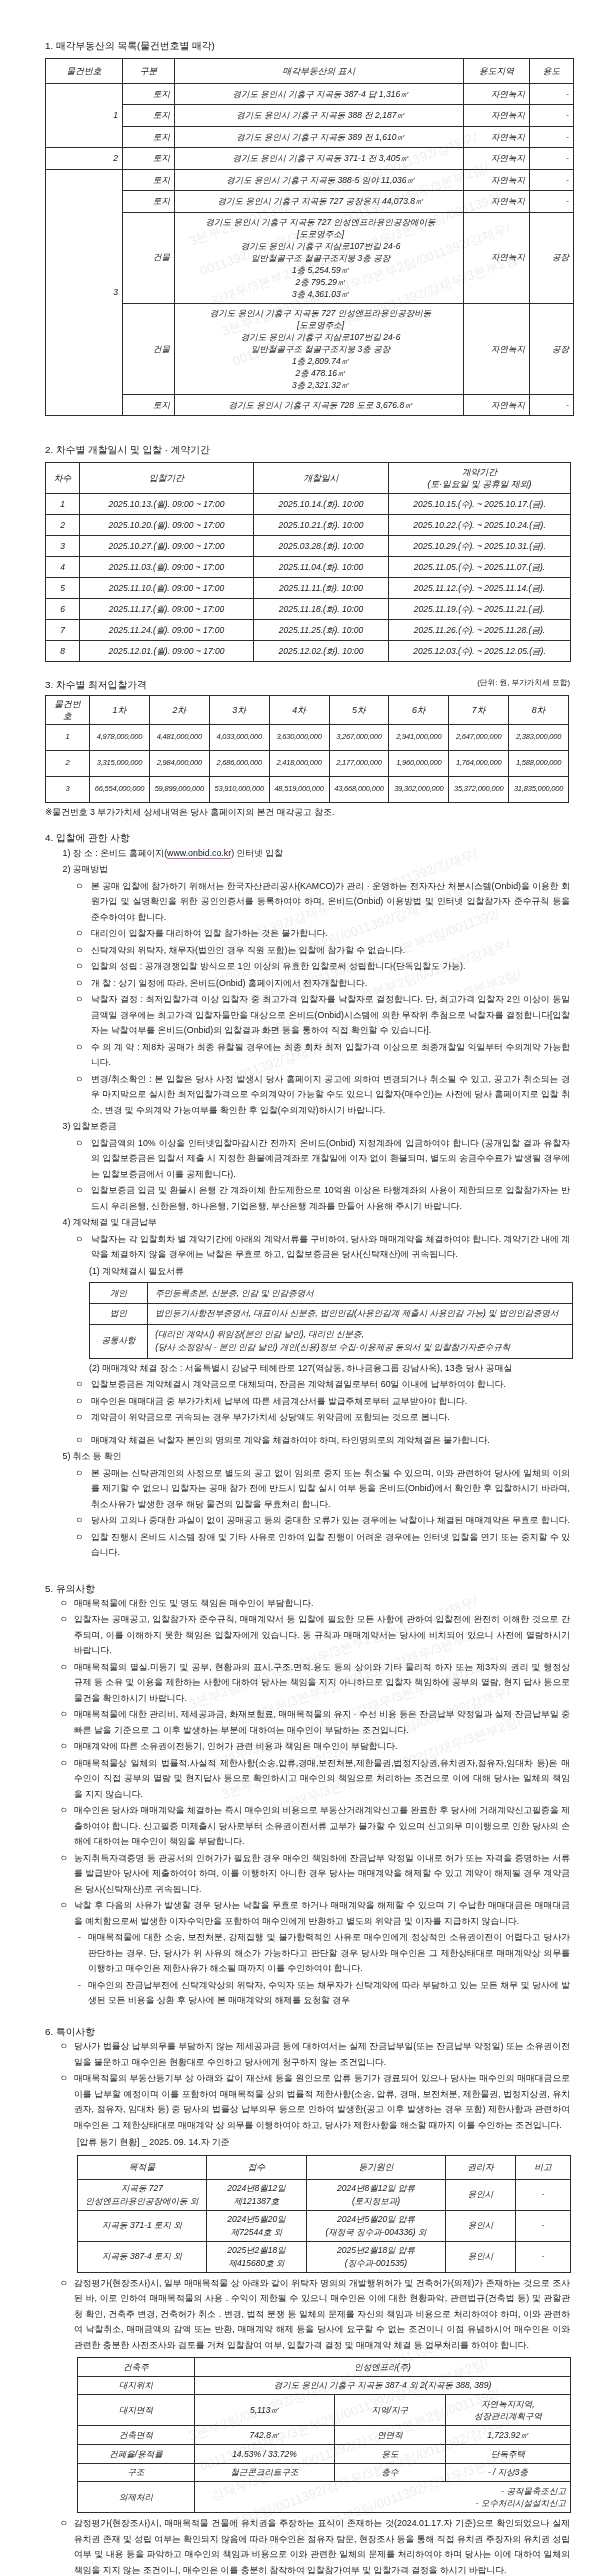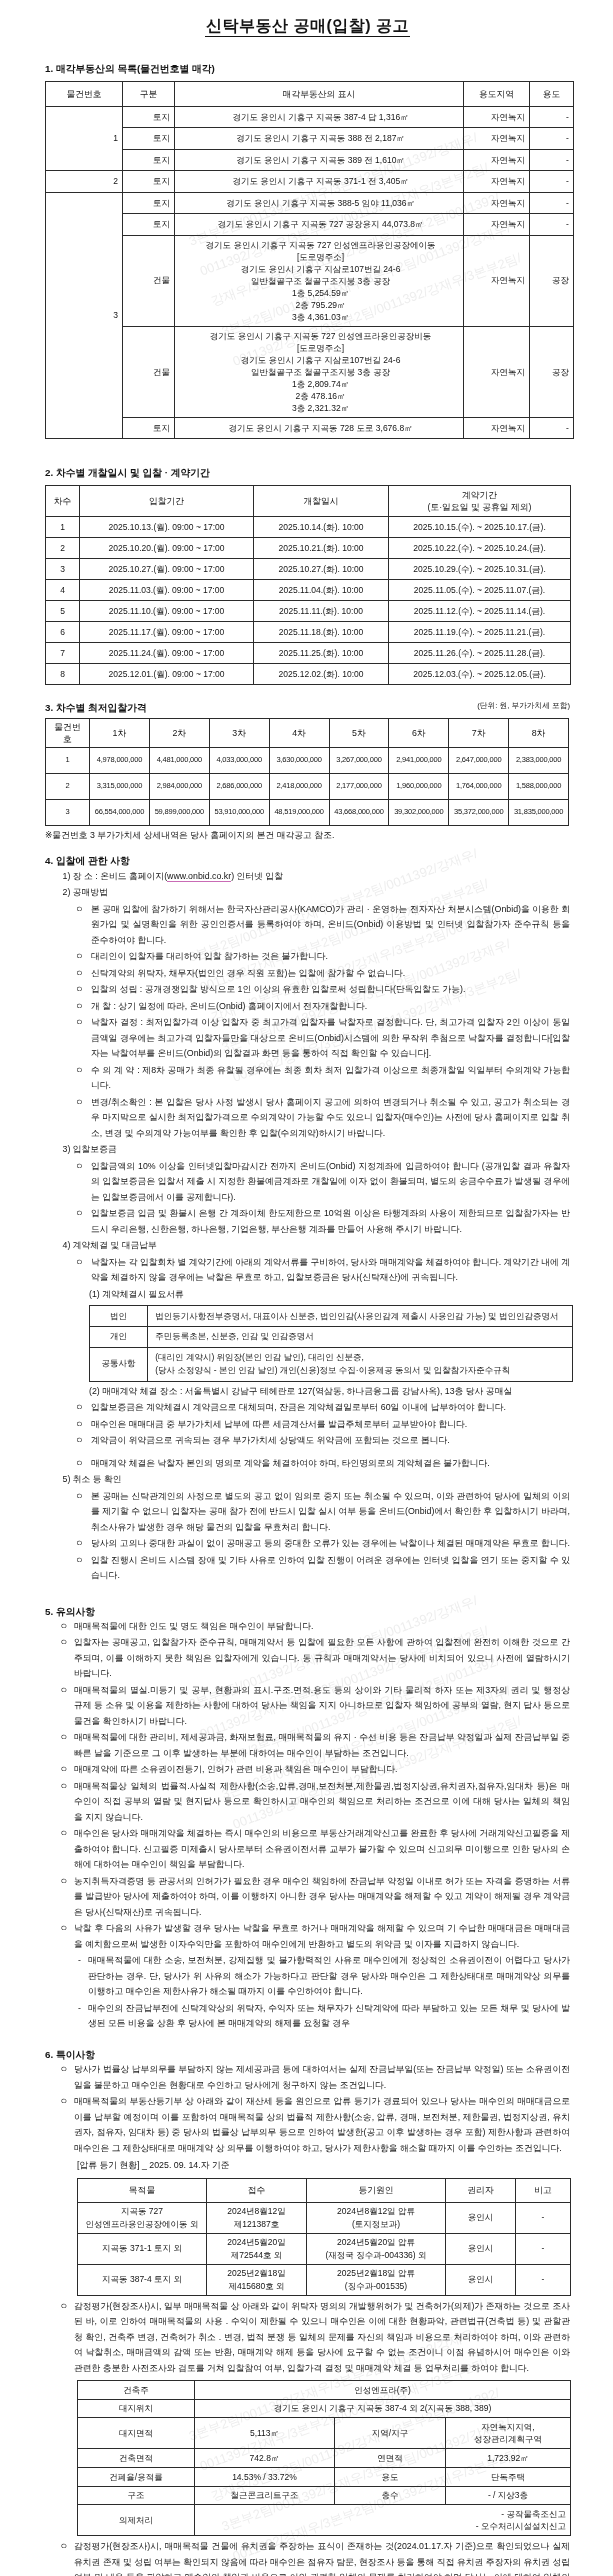--- a/index.html
+++ b/index.html
@@ -21,30 +21,30 @@
     transform:rotate(-20deg);
     color:rgba(110,110,110,0.12);
     font-size:13px;line-height:32px;
     white-space:pre-line;pointer-events:none;
   }
   .title{
     text-align:center;font-size:16px;font-weight:700;
     letter-spacing:0.5px;line-height:23px;margin:0;
   }
   .title span{border-bottom:1.5px solid #141414;padding:0 1px 1.5px 1px;}
-  .sec-h{font-size:9.8px;font-weight:700;line-height:13.4px;margin:0;}
+  .sec-h{font-size:9.8px;font-weight:400;line-height:13.4px;margin:0;}
   .h1m{margin-top:25px;}
   .h2m{margin-top:27px;}
   .h3row{margin-top:13.4px;display:flex;justify-content:space-between;align-items:flex-end;}
   .unit{font-size:7.7px;}
   .h4m{margin-top:11px;}
   .h5m{margin-top:20.6px;}
   .h6m{margin-top:16px;}
   table{border-collapse:collapse;table-layout:fixed;}
-  .tbl{margin-top:5.2px;}
+  .tbl{margin-top:5.2px;font-style:italic;}
   .tbl th,.tbl td{
     border:0.8px solid #2b2b2b;
     padding:1.5px 4.1px;
     text-align:center;vertical-align:middle;
     font-weight:400;font-size:8.5px;line-height:12.4px;
     overflow:hidden;
   }
   .tbl th{font-size:8.8px;}
   .t1{width:527px;}
   .t1 th{height:20.6px;}
@@ -100,21 +100,20 @@
 3본부2팀/0011392/강재우/3본부2팀/0011392/강재우/
 0011392/강재우/3본부2팀/0011392/강재우/3본부2팀/</div>
   <div class="wm pre" style="top:2329px;">3본부2팀/0011392/강재우/3본부2팀/0011392/강재우/
 0011392/강재우/3본부2팀/0011392/강재우/3본부2팀/
 강재우/3본부2팀/0011392/강재우/3본부2팀/0011392/
 3본부2팀/0011392/강재우/3본부2팀/0011392/강재우/
 0011392/강재우/3본부2팀/0011392/강재우/3본부2팀/</div>
 
   <div class="content">
 
-    <h1 class="title"><span>신탁부동산 공매(입찰) 공고</span></h1>
 
     <h2 class="sec-h h1m">1. 매각부동산의 목록(물건번호별 매각)</h2>
     <table class="tbl t1">
       <colgroup>
           <col style="width:77px">
           <col style="width:52px">
           <col style="width:289px">
           <col style="width:66px">
           <col style="width:44px">
         </colgroup>
@@ -222,21 +221,21 @@
           </tr>
       <tr>
             <td>2</td>
             <td>2025.10.20.(월). 09:00 ~ 17:00</td>
             <td>2025.10.21.(화). 10:00</td>
             <td>2025.10.22.(수). ~ 2025.10.24.(금).</td>
           </tr>
       <tr>
             <td>3</td>
             <td>2025.10.27.(월). 09:00 ~ 17:00</td>
-            <td>2025.10.27.(화). 10:00</td>
+            <td>2025.03.28.(화). 10:00</td>
             <td>2025.10.29.(수). ~ 2025.10.31.(금).</td>
           </tr>
       <tr>
             <td>4</td>
             <td>2025.11.03.(월). 09:00 ~ 17:00</td>
             <td>2025.11.04.(화). 10:00</td>
             <td>2025.11.05.(수). ~ 2025.11.07.(금).</td>
           </tr>
       <tr>
             <td>5</td>
@@ -351,26 +350,26 @@
     <div class="item-lv1">4) 계약체결 및 대금납부</div>
     <div class="blt"><span class="m">ㅇ</span><span>낙찰자는 각 입찰회차 별 계약기간에 아래의 계약서류를 구비하여, 당사와 매매계약을 체결하여야 합니다. 계약기간 내에 계약을 체결하지 않을 경우에는 낙찰은 무효로 하고, 입찰보증금은 당사(신탁재산)에 귀속됩니다.</span></div>
     <div class="sub-label">(1) 계약체결시 필요서류</div>
     <table class="tbl tdocs">
       <colgroup>
           <col style="width:58px">
           <col>
         </colgroup>
       <tbody>
           <tr>
+            <td>개인</td>
+            <td class="v">주민등록초본, 신분증, 인감 및 인감증명서</td>
+          </tr>
+      <tr>
             <td>법인</td>
             <td class="v">법인등기사항전부증명서, 대표이사 신분증, 법인인감(사용인감계 제출시 사용인감 가능) 및 법인인감증명서</td>
-          </tr>
-      <tr>
-            <td>개인</td>
-            <td class="v">주민등록초본, 신분증, 인감 및 인감증명서</td>
           </tr>
       <tr>
             <td>공통사항</td>
             <td class="v pre">(대리인 계약시) 위임장(본인 인감 날인), 대리인 신분증,
 (당사 소정양식 - 본인 인감 날인) 개인(신용)정보 수집·이용제공 동의서 및 입찰참가자준수규칙</td>
           </tr>
     </tbody>
       </table>
     <div class="sub-label">(2) 매매계약 체결 장소 : 서울특별시 강남구 테헤란로 127(역삼동, 하나금융그룹 강남사옥), 13층 당사 공매실</div>
     <div class="blt"><span class="m">ㅇ</span><span>입찰보증금은 계약체결시 계약금으로 대체되며, 잔금은 계약체결일로부터 60일 이내에 납부하여야 합니다.</span></div>

